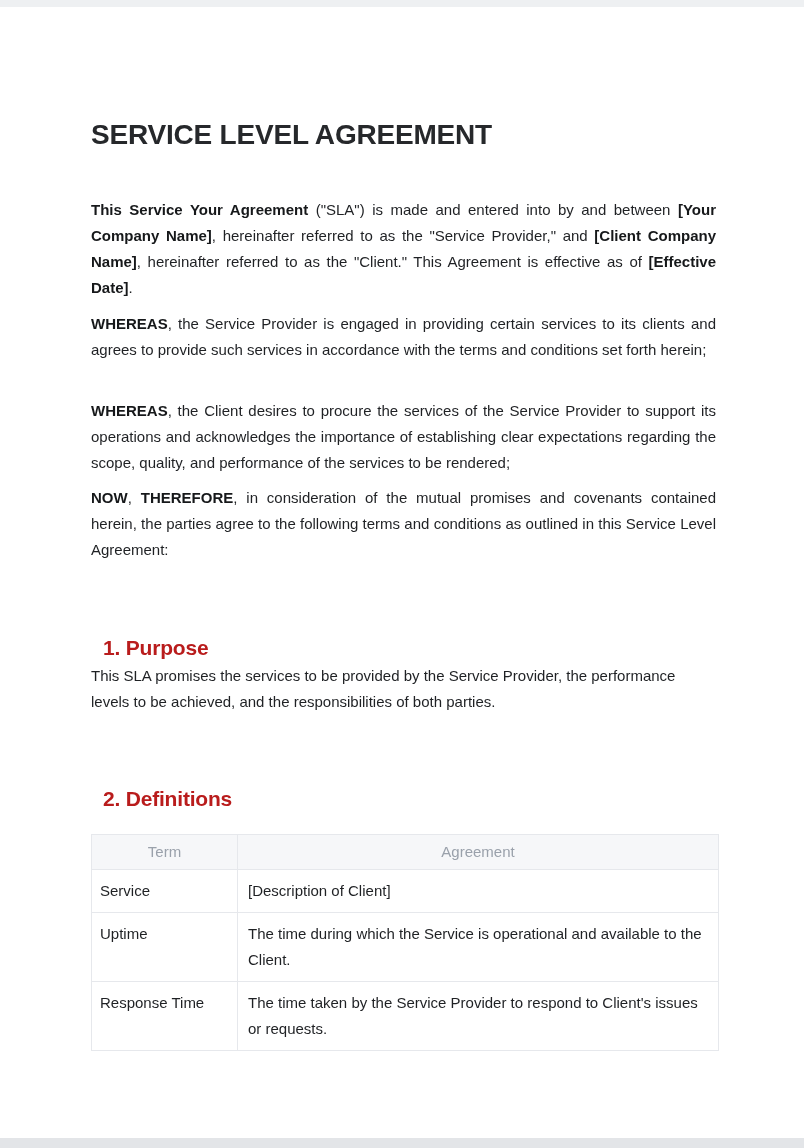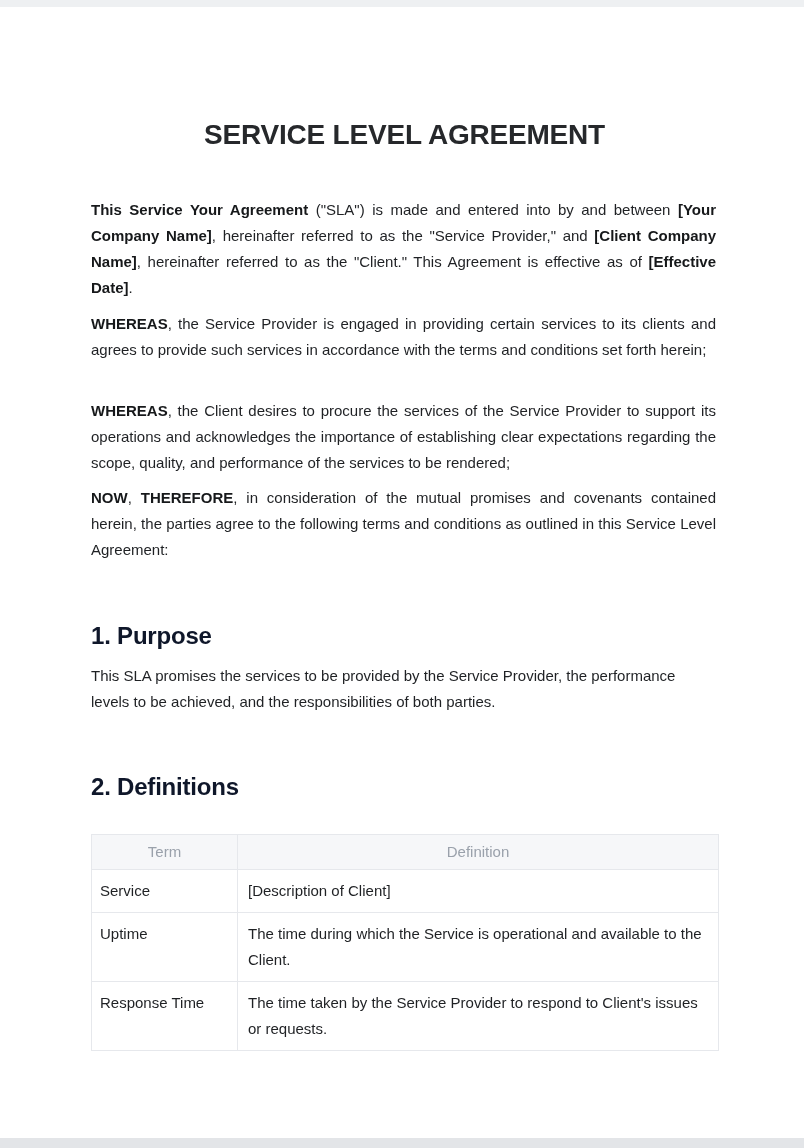--- a/index.html
+++ b/index.html
@@ -45,21 +45,21 @@
   .doc-body {
     position: absolute;
     left: 91px;
     top: 0;
     width: 627px;
   }
 
   .doc-title {
     margin: 0;
     padding: 0;
-    text-align: center;
+    text-align: left;
     font-size: 28px;
     line-height: 34px;
     font-weight: bold;
     letter-spacing: -0.2px;
     color: #26282b;
     position: absolute;
     left: 0;
     top: 111px;
     width: 627px;
   }
@@ -79,29 +79,29 @@
 
   p.para b { font-weight: bold; color: #16181a; }
 
   #para-1 { top: 190px; }
   #para-2 { top: 304px; }
   #para-3 { top: 391px; }
   #para-4 { top: 478px; }
 
   h2.section-heading {
     position: absolute;
-    margin: 0;
-    padding: 0;
-    left: 0;
-    width: 627px;
-    font-size: 24px;
+    margin: 12px;
+    padding: 0;
+    left: 0;
+    width: 627px;
+    font-size: 21px;
     line-height: 26px;
     font-weight: bold;
     letter-spacing: -0.2px;
-    color: #0f172a;
+    color: #b91c1c;
   }
 
   #heading-purpose { top: 616px; }
   #heading-definitions { top: 767px; }
 
   #para-purpose { top: 656px; text-align: left; }
 
   .def-table {
     position: absolute;
     left: 0;
@@ -168,21 +168,21 @@
     <h2 class="section-heading" id="heading-definitions">2. Definitions</h2>
 
     <table class="def-table">
       <colgroup>
         <col class="c-term">
         <col class="c-def">
       </colgroup>
       <thead>
         <tr>
           <th>Term</th>
-          <th>Definition</th>
+          <th>Agreement</th>
         </tr>
       </thead>
       <tbody>
         <tr>
           <td class="term-cell">Service</td>
           <td class="def-cell">[Description of Client]</td>
         </tr>
         <tr>
           <td class="term-cell">Uptime</td>
           <td class="def-cell">The time during which the Service is operational and available to the Client.</td>

